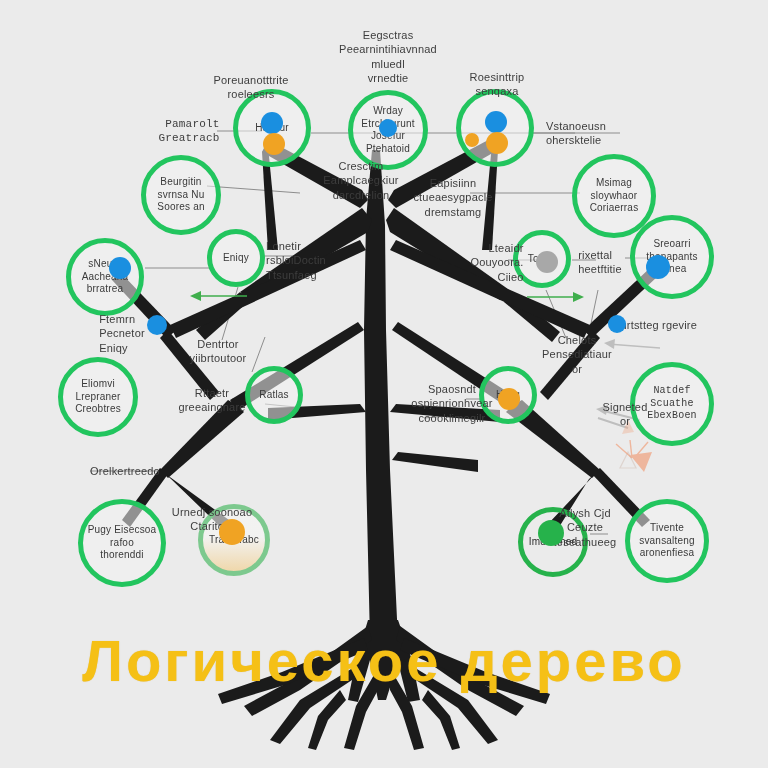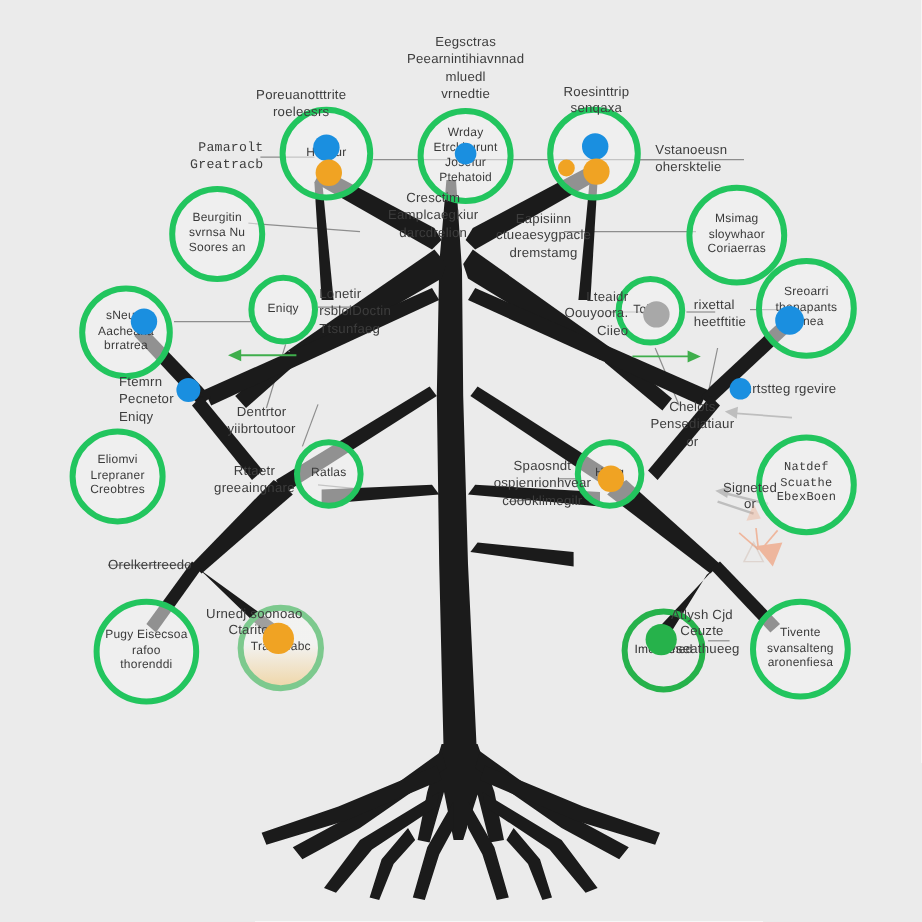--- a/index.html
+++ b/index.html
@@ -329,14 +329,15 @@
       <div class="dot" style="left: 120px; top: 268px; width: 22px; height: 22px; background: rgb(26, 143, 224);"></div>
       <div class="dot" style="left: 157px; top: 325px; width: 20px; height: 20px; background: rgb(26, 143, 224);"></div>
       <div class="dot" style="left: 547px; top: 262px; width: 22px; height: 22px; background: rgb(168, 168, 168);"></div>
       <div class="dot" style="left: 658px; top: 267px; width: 24px; height: 24px; background: rgb(26, 143, 224);"></div>
       <div class="dot" style="left: 617px; top: 324px; width: 18px; height: 18px; background: rgb(26, 143, 224);"></div>
       <div class="dot" style="left: 509px; top: 399px; width: 22px; height: 22px; background: rgb(240, 163, 35);"></div>
       <div class="dot" style="left: 232px; top: 532px; width: 26px; height: 26px; background: rgb(240, 163, 35);"></div>
       <div class="dot" style="left: 551px; top: 533px; width: 26px; height: 26px; background: rgb(38, 178, 75);"></div>
     </div>
 
+  <div id="title-overlay" style="color: rgb(245, 192, 22);">Логическое дерево</div>
 
 </div>
 
 </body></html>

